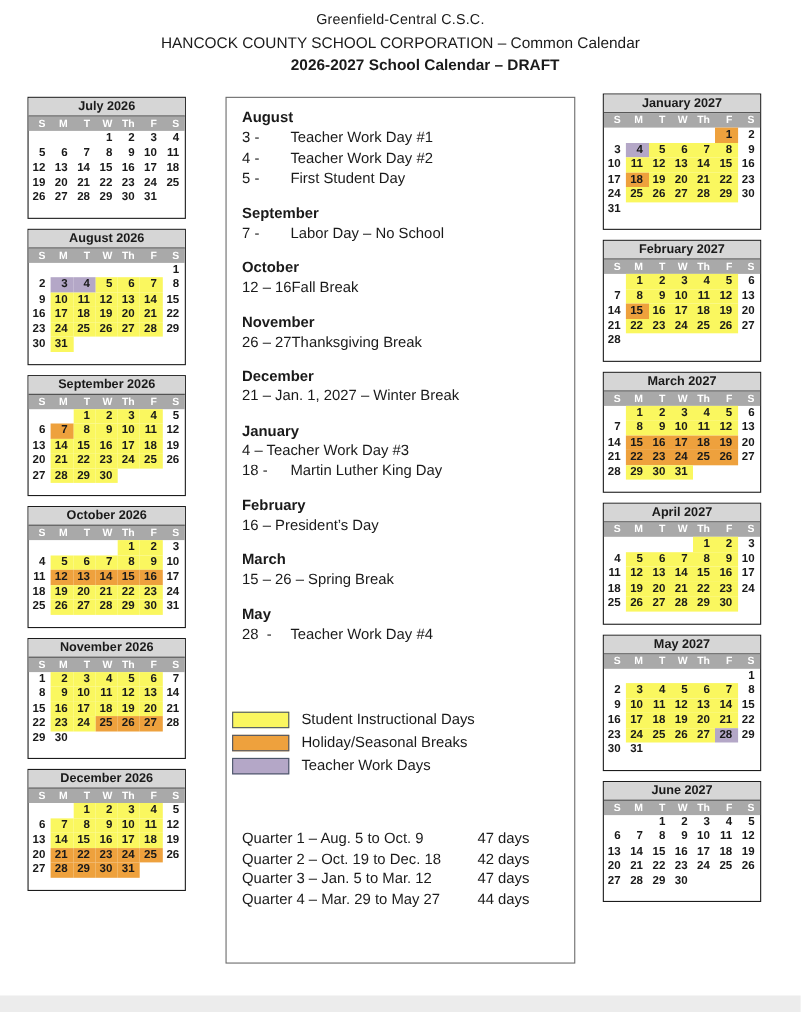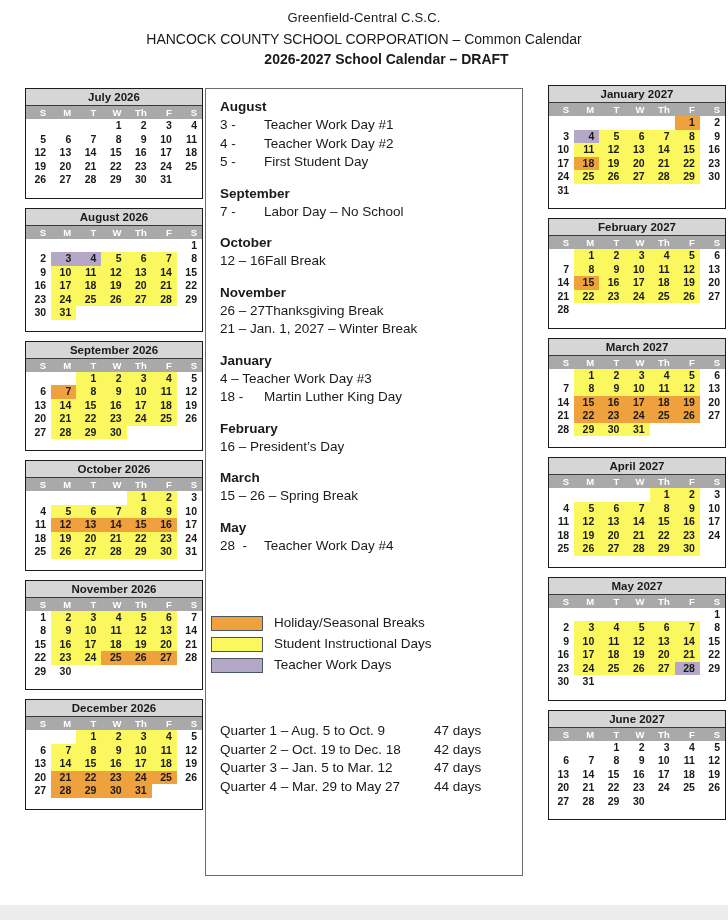--- a/index.html
+++ b/index.html
@@ -10,21 +10,21 @@
   }
   .page{position:relative;width:728px;height:920px;background:#ffffff;overflow:hidden;}
 
   
   .header{position:absolute;top:10px;left:0;width:728px;text-align:center;}
   .h-line1{font-size:13px;letter-spacing:.2px;}
   .h-line2{font-size:14px;margin-top:6px;}
   .h-line3{font-size:14px;font-weight:bold;margin-top:4px;padding-left:45px;}
 
   
-  .col{position:absolute;width:178px;}
+  .col{position:absolute;width:144px;}
   .col-left{left:25px;top:88px;}
   .col-right{left:548px;top:85px;}
 
   
   .cal{border:1.5px solid #1c1c1c;background:#fff;margin-bottom:9px;box-sizing:border-box;}
   .cal-title{
     background:#d6d6d6;border-bottom:1.2px solid #3a3a3a;
     font-weight:bold;font-size:11.5px;text-align:center;
     padding:2px 0 2px 0;line-height:12px;
   }
@@ -401,20 +401,21 @@
         <div class="kd-month">October</div>
         <div class="kd-line">
           <span class="d">12 – 16</span>
           <span class="t">Fall Break</span>
         </div>
         <div class="kd-month">November</div>
         <div class="kd-line">
           <span class="d">26 – 27</span>
           <span class="t">Thanksgiving Break</span>
         </div>
+        <div class="kd-month">December</div>
         <div class="kd-line">
           <span class="t">21 – Jan. 1, 2027 – Winter Break</span>
         </div>
         <div class="kd-month">January</div>
         <div class="kd-line">
           <span class="t">4 – Teacher Work Day #3</span>
         </div>
         <div class="kd-line">
           <span class="d">18 -  </span>
           <span class="t">Martin Luther King Day</span>
@@ -427,27 +428,27 @@
         <div class="kd-line">
           <span class="t">15 – 26 – Spring Break</span>
         </div>
         <div class="kd-month">May</div>
         <div class="kd-line">
           <span class="d">28  -</span>
           <span class="t">Teacher Work Day #4</span>
         </div>
       </div>
     <div class="legend" id="legend">
+        <div class="legend-item">
+          <span class="legend-swatch" style="background: rgb(250, 247, 95);"></span>
+          <span class="legend-label">Student Instructional Days</span>
+        </div>
         <div class="legend-item">
           <span class="legend-swatch" style="background: rgb(238, 161, 61);"></span>
           <span class="legend-label">Holiday/Seasonal Breaks</span>
-        </div>
-        <div class="legend-item">
-          <span class="legend-swatch" style="background: rgb(250, 247, 95);"></span>
-          <span class="legend-label">Student Instructional Days</span>
         </div>
         <div class="legend-item">
           <span class="legend-swatch" style="background: rgb(180, 167, 199);"></span>
           <span class="legend-label">Teacher Work Days</span>
         </div>
       </div>
     <div class="quarters" id="quarters">
         <div class="q-row">
           <span class="q-label">Quarter 1 – Aug. 5 to Oct. 9</span>
           <span class="q-days">47 days</span>

